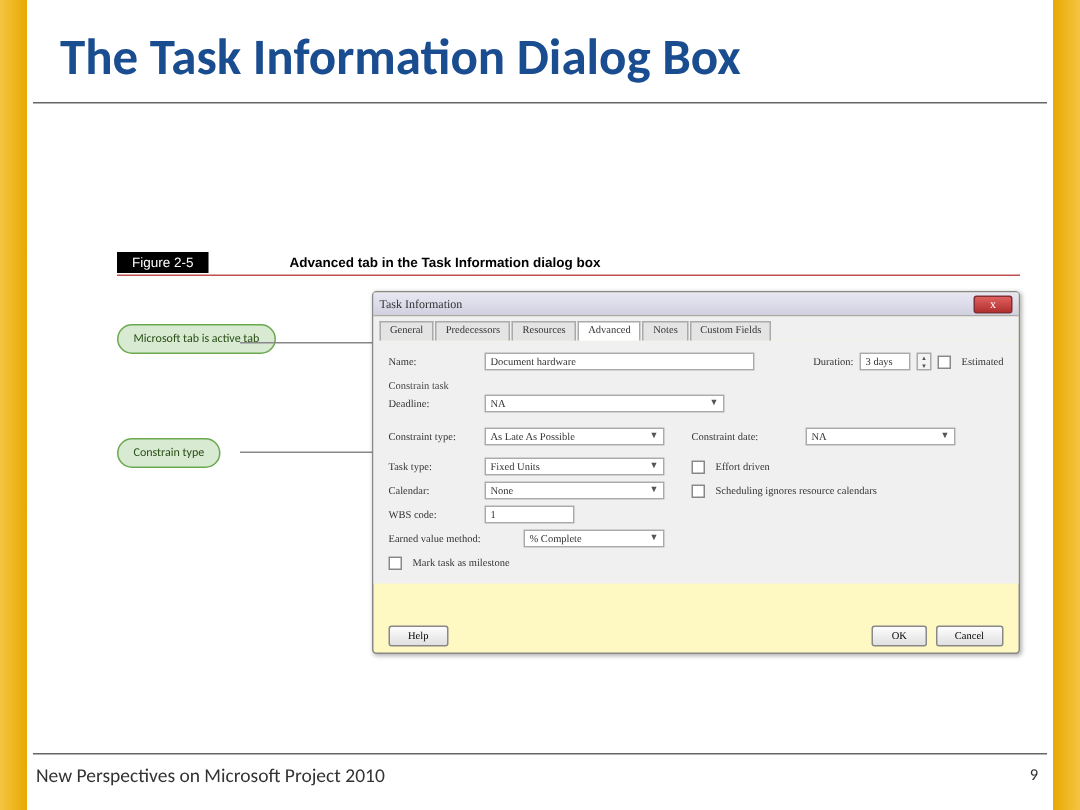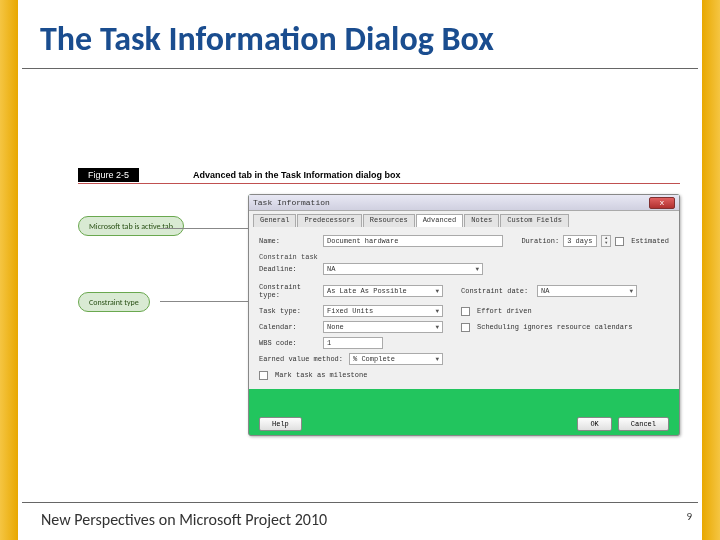--- a/index.html
+++ b/index.html
@@ -4,21 +4,21 @@
 <style>
   * { box-sizing: border-box; margin: 0; padding: 0; }
   body { width: 720px; height: 540px; font-family: Calibri, Arial, sans-serif; background: #fff; position: relative; overflow: hidden; }
   .goldbar-left { position: absolute; left: 0; top: 0; width: 18px; height: 540px; background: linear-gradient(to right, #f5c542, #e8a800); }
   .goldbar-right { position: absolute; right: 0; top: 0; width: 18px; height: 540px; background: linear-gradient(to left, #f5c542, #e8a800); }
   .slide-title { position: absolute; left: 40px; top: 18px; font-size: 34px; font-weight: bold; color: #1a4d8f; font-family: Calibri, Arial, sans-serif; }
   .title-underline { position: absolute; left: 22px; top: 68px; width: 676px; height: 1px; background: #666; }
   .figure-header { position: absolute; left: 78px; top: 168px; width: 602px; height: 16px; display: flex; align-items: flex-start; border-bottom: 1px solid #c05050; gap: 30px; }
   .figure-label { background: #000; color: #fff; font-size: 9px; padding: 2px 10px; font-family: Arial, sans-serif; }
   .figure-caption { background: #fff; color: #000; font-size: 9px; padding: 2px 10px; font-family: Arial, sans-serif; font-weight: bold; margin-left: 14px; }
-  .dialog { position: absolute; left: 248px; top: 194px; width: 432px; height: 242px; background: #22c55e; border: 1px solid #888; border-radius: 3px; font-family: Liberation Mono, monospace; font-size: 8px; box-shadow: 1px 1px 3px rgba(0,0,0,0.3); }
+  .dialog { position: absolute; left: 248px; top: 194px; width: 432px; height: 242px; background: #fef9c3; border: 1px solid #888; border-radius: 3px; font-family: Liberation Serif, serif; font-size: 8px; box-shadow: 1px 1px 3px rgba(0,0,0,0.3); }
   .dialog-titlebar { height: 16px; background: linear-gradient(to bottom, #e8e8f4, #d0d0e0); display: flex; align-items: center; justify-content: space-between; padding: 0 4px; border-bottom: 1px solid #aaa; }
   .dialog-title { font-size: 8px; color: #333; }
   .dialog-close { width: 26px; height: 12px; background: linear-gradient(to bottom, #e06060, #b03030); color: #fff; font-size: 8px; display: flex; align-items: center; justify-content: center; border-radius: 2px; border: 1px solid #803030; }
   .dialog-tabs { display: flex; height: 16px; background: #f0f0f0; padding-left: 4px; padding-top: 3px; gap: 1px; }
   .tab { font-size: 7px; padding: 1px 6px; background: #e4e4e4; border: 1px solid #aaa; border-bottom: none; color: #333; }
   .tab.active { background: #fff; }
   .dialog-body { padding: 6px 10px; background: #f0f0f0; font-size: 7px; color: #333; }
   .row { display: flex; align-items: center; height: 16px; gap: 4px; }
   .lbl { width: 60px; text-align: left; }
   .lbl-wide { width: 72px; }
@@ -26,21 +26,21 @@
   .dd-arrow { font-size: 6px; color: #555; }
   .sect { margin-top: 4px; font-size: 7px; color: #444; }
   .chk { width: 9px; height: 9px; border: 1px solid #888; background: #fff; display: inline-block; margin-right: 3px; }
   .dialog-footer { position: absolute; bottom: 4px; left: 0; width: 100%; display: flex; justify-content: space-between; padding: 0 10px; }
   .btn { font-size: 7px; padding: 2px 12px; background: linear-gradient(to bottom, #fdfdfd, #e0e0e0); border: 1px solid #888; border-radius: 2px; }
   .callout { position: absolute; font-size: 8px; background: #d9ead3; border: 1px solid #6aa84f; border-radius: 12px; padding: 4px 10px; color: #274e13; }
   .callout-arrow { position: absolute; height: 1px; background: #888; }
   .callout-arrow::after { content: ""; position: absolute; right: -4px; top: -3px; width: 0; height: 0; border-left: 5px solid #3a8a3a; border-top: 3px solid transparent; border-bottom: 3px solid transparent; }
   .indicator-down { position: absolute; width: 0; height: 0; border-left: 3px solid transparent; border-right: 3px solid transparent; border-bottom: 6px solid #3a8a3a; }
   .footer-line { position: absolute; left: 22px; top: 502px; width: 676px; height: 1px; background: #666; }
-  .footer-text { position: absolute; left: 24px; top: 510px; font-size: 16px; color: #333; font-family: Calibri, Arial, sans-serif; margin-left: 17px; }
+  .footer-text { position: absolute; left: 24px; top: 510px; font-size: 13px; color: #333; font-family: Calibri, Arial, sans-serif; }
   .page-num { position: absolute; right: 28px; top: 510px; font-size: 11px; color: #333; font-family: Calibri, Arial, sans-serif; }
   .spinner { width: 10px; height: 12px; border: 1px solid #aaa; background: #f4f4f4; display: inline-flex; flex-direction: column; }
   .spinner div { flex: 1; font-size: 4px; text-align: center; color: #555; }
 </style>
 </head>
 <body>
 
 <div class="goldbar-left"></div>
 <div class="goldbar-right"></div>
 
@@ -53,21 +53,21 @@
   <span style="flex:1"></span>
 </div>
 
 <div class="callout" style="left:78px; top:216px;">
   <span>Microsoft tab is active tab</span>
 </div>
 <div class="callout-arrow" style="left:160px; top:228px; width:190px;"></div>
 <div class="indicator-down" style="left:366px; top:215px;"></div>
 
 <div class="callout" style="left:78px; top:292px;">
-  <span>Constraint type</span>
+  <span>Constrain type</span>
 </div>
 <div class="callout-arrow" style="left:160px; top:301px; width:175px;"></div>
 <div class="indicator-down" style="left:340px; top:290px;"></div>
 
 <div class="dialog">
   <div class="dialog-titlebar">
     <span class="dialog-title">Task Information</span>
     <span class="dialog-close">x</span>
   </div>
   <div class="dialog-tabs">

